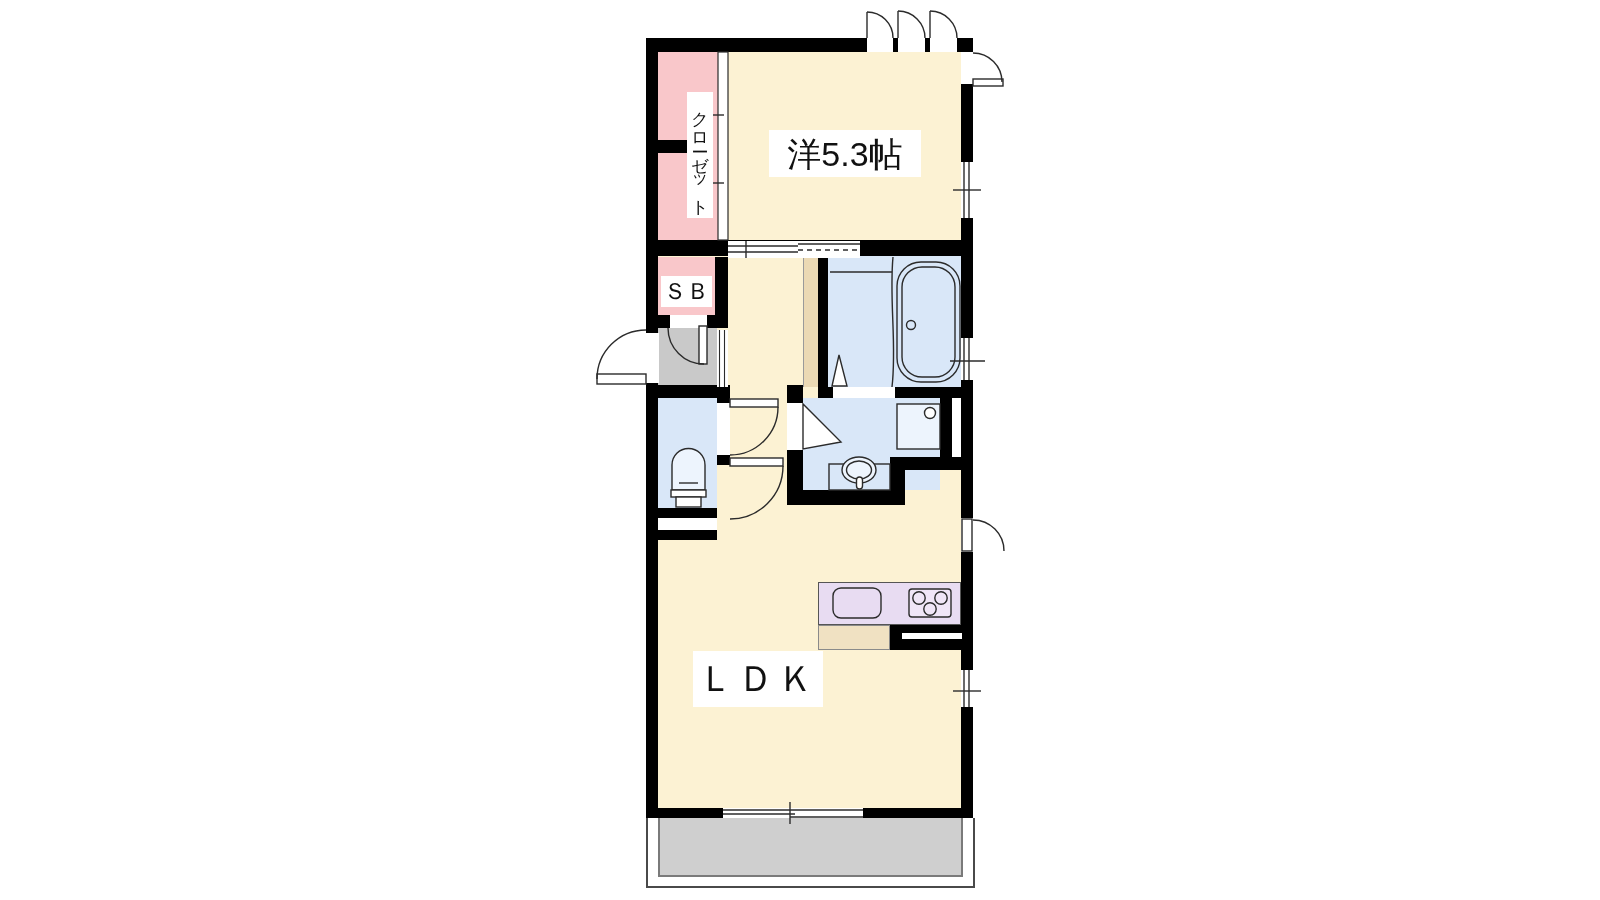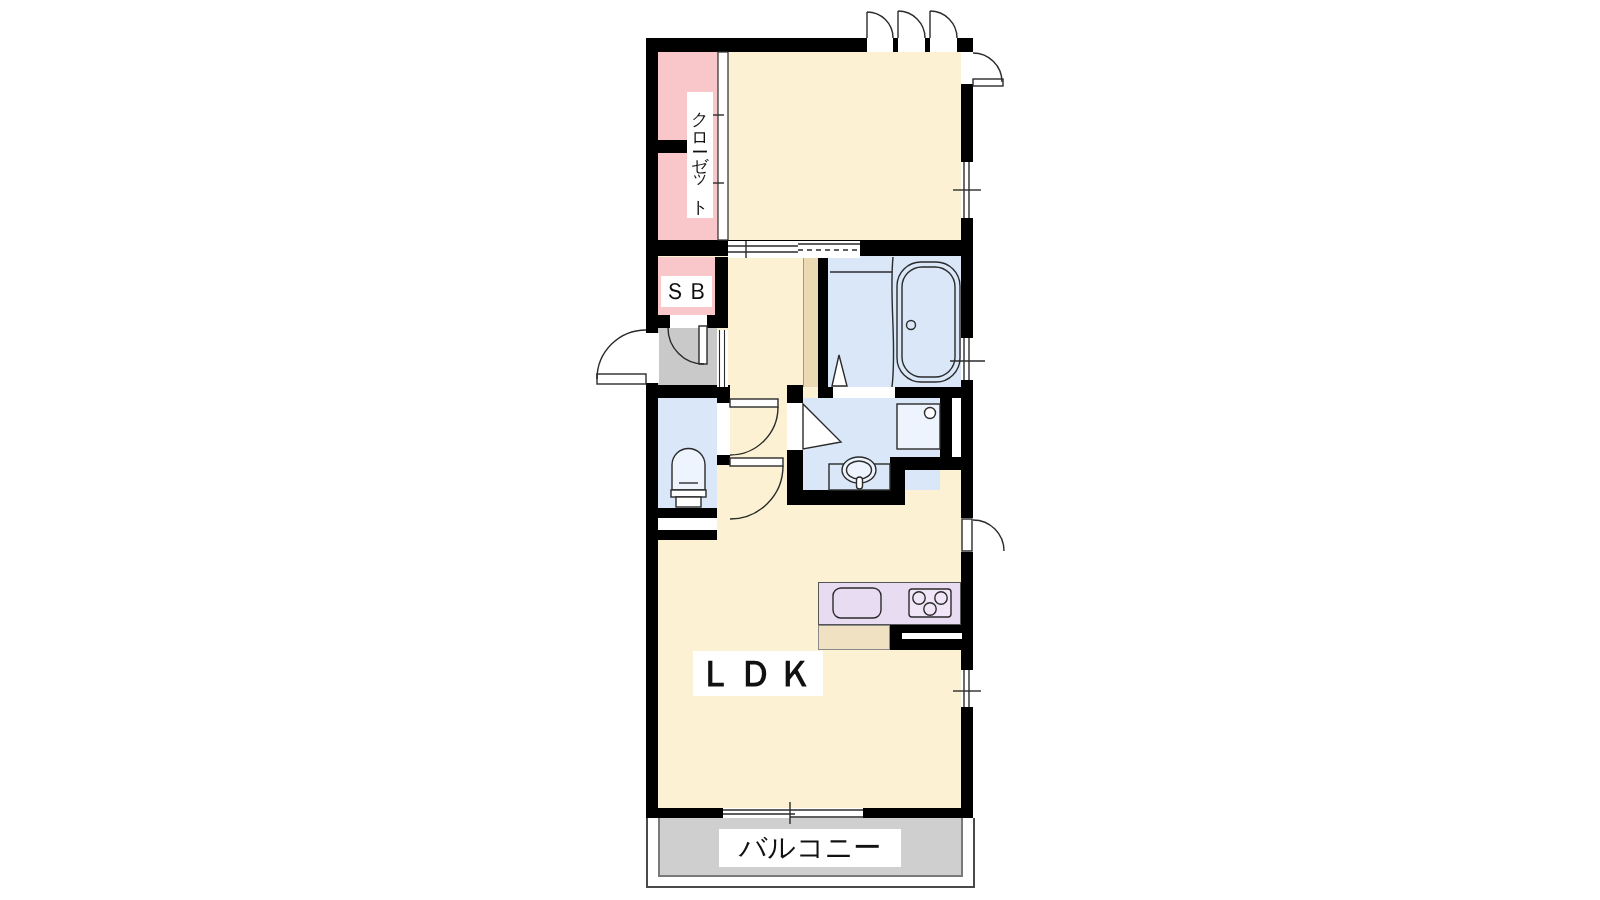--- a/index.html
+++ b/index.html
@@ -196,16 +196,16 @@
     <g>
       <rect x="909" y="589" width="42" height="28" rx="3" fill="#F0E6F7"></rect>
       <circle cx="919" cy="598" r="6.2"></circle>
         <circle cx="941" cy="598" r="6.2"></circle>
         <circle cx="930" cy="609" r="6.2"></circle>
     </g>
   </svg>
 
   <div class="lbl vert" style="left:687px;top:92px;width:26px;height:126px;font-size:17px;">クローゼット</div>
   <div class="lbl" style="left:661px;top:276px;width:51px;height:31px;font-size:23px;">ＳＢ</div>
-  <div class="lbl" style="left:693px;top:651px;width:130px;height:45px;font-size:36px;letter-spacing:4px;font-weight:bold;">ＬＤＫ</div>
-  <div class="lbl" style="left:719px;top:829px;width:182px;height:38px;font-size:28px;">バルコニー</div>
+  <div class="lbl" style="left:769px;top:130px;width:152px;height:47px;font-size:34px;">洋5.3帖</div>
+  <div class="lbl" style="left:693px;top:651px;width:130px;height:56px;font-size:36px;letter-spacing:4px;">ＬＤＫ</div>
 
 </div>
 
 </body></html>

